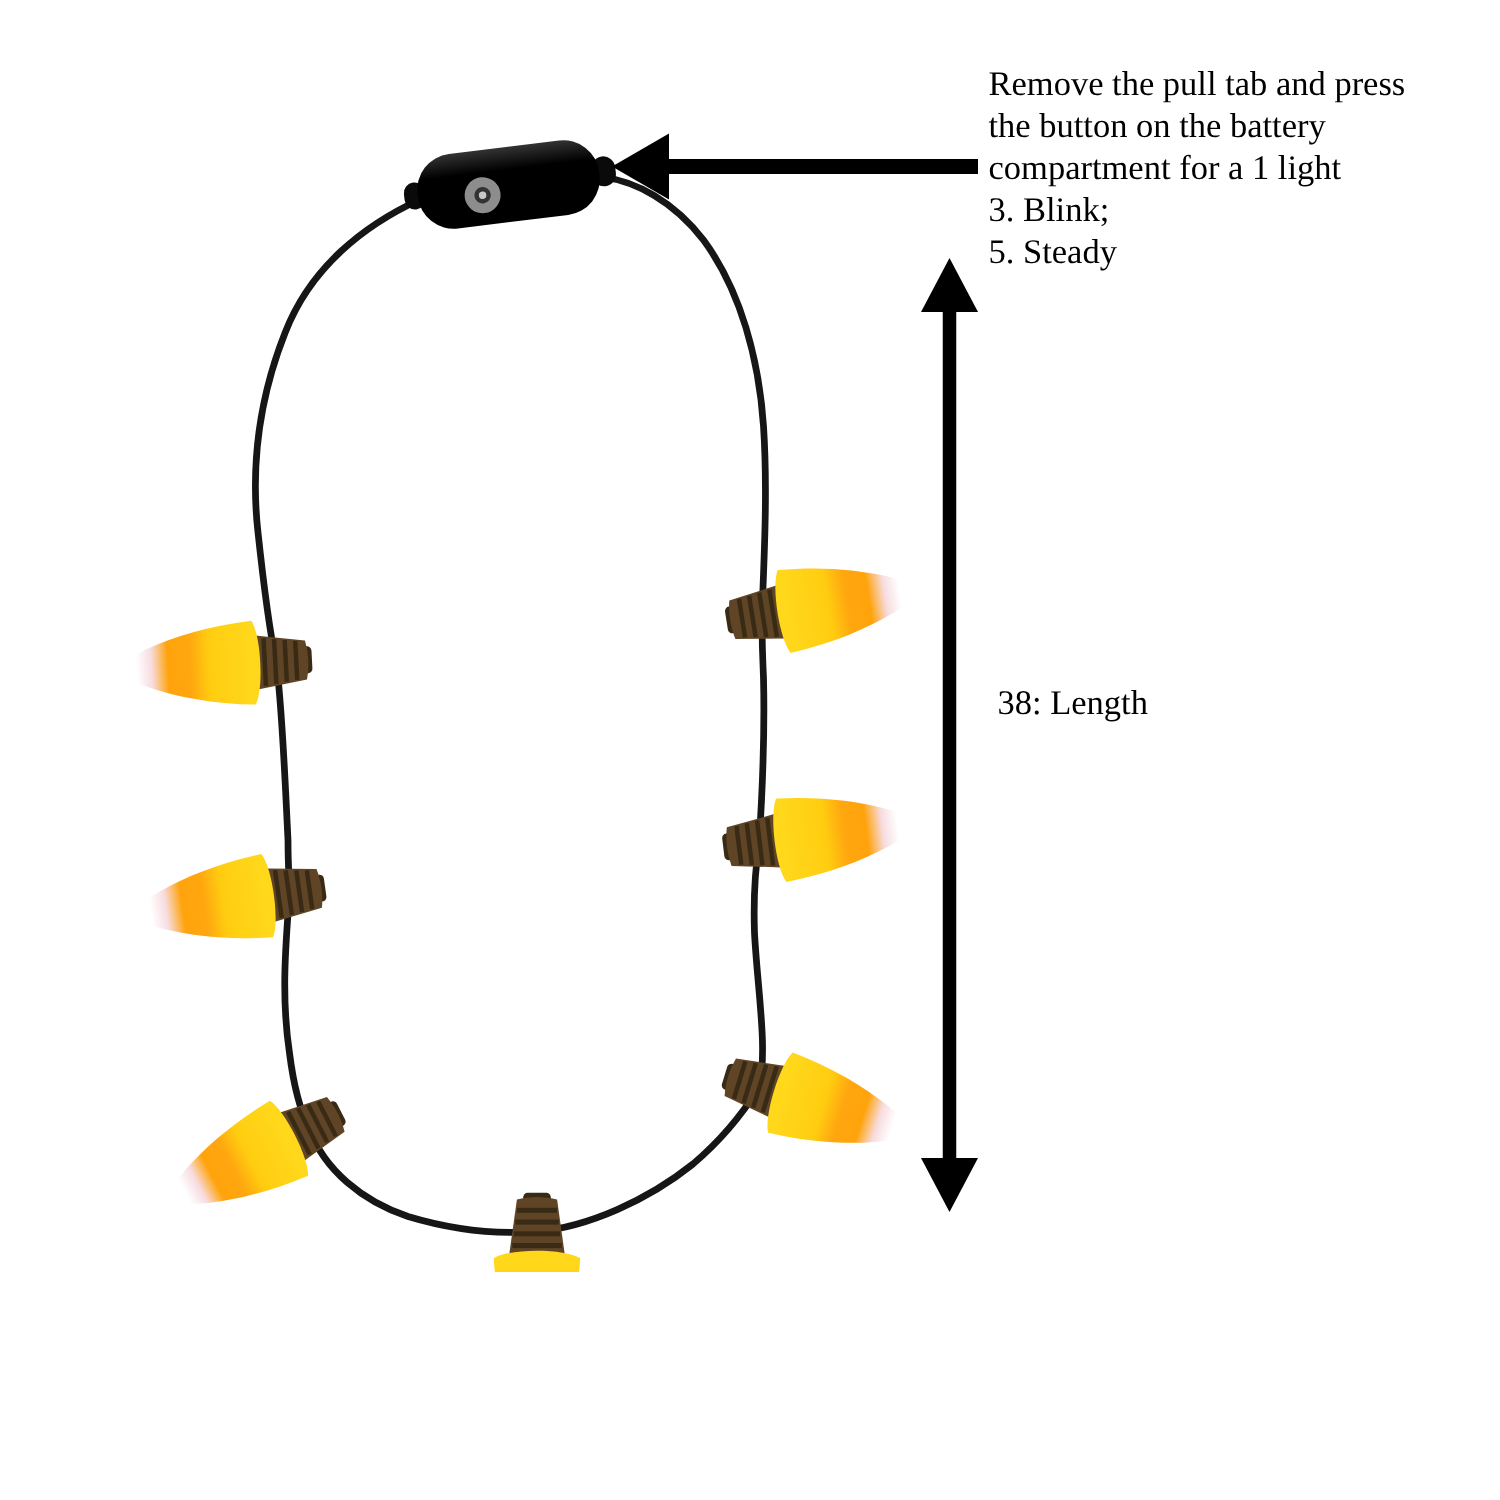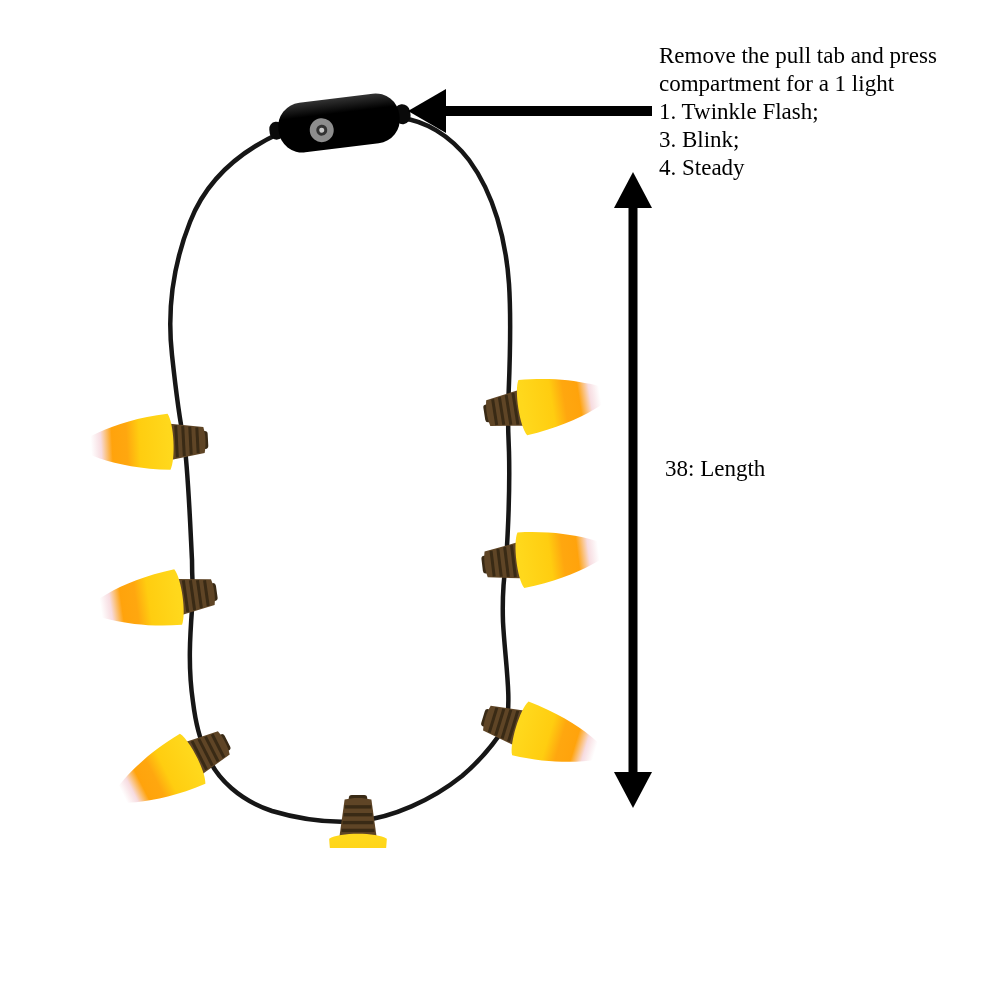--- a/index.html
+++ b/index.html
@@ -113,21 +113,21 @@
 
     <g>
       <rect x="628.5" y="202" width="9" height="576" fill="#000000"></rect>
       <polygon points="633,172 614,208 652,208" fill="#000000"></polygon>
       <polygon points="633,808 614,772 652,772" fill="#000000"></polygon>
     </g>
   </svg>
 
   <div class="instructions">
     <div>Remove the pull tab and press</div>
+    <div>the button on the battery</div>
     <div>compartment for a 1 light</div>
-    <div>1. Twinkle Flash;</div>
     <div>3. Blink;</div>
-    <div>4. Steady</div>
+    <div>5. Steady</div>
   </div>
 
   <div class="length-label">38: Length</div>
 
 </div>
 
 </body></html>

